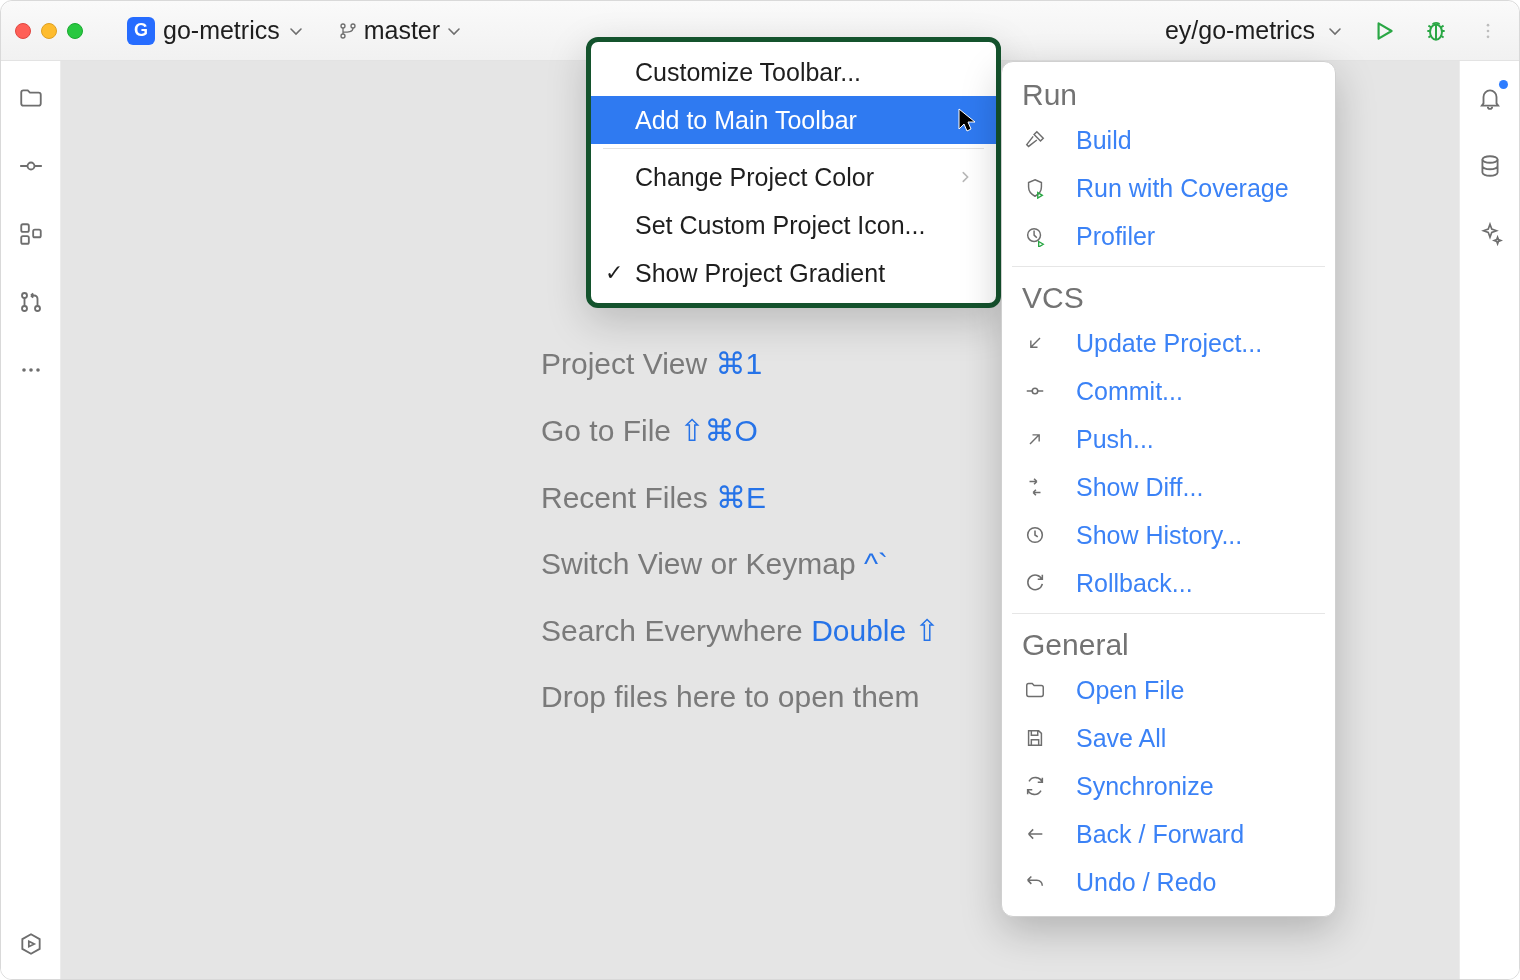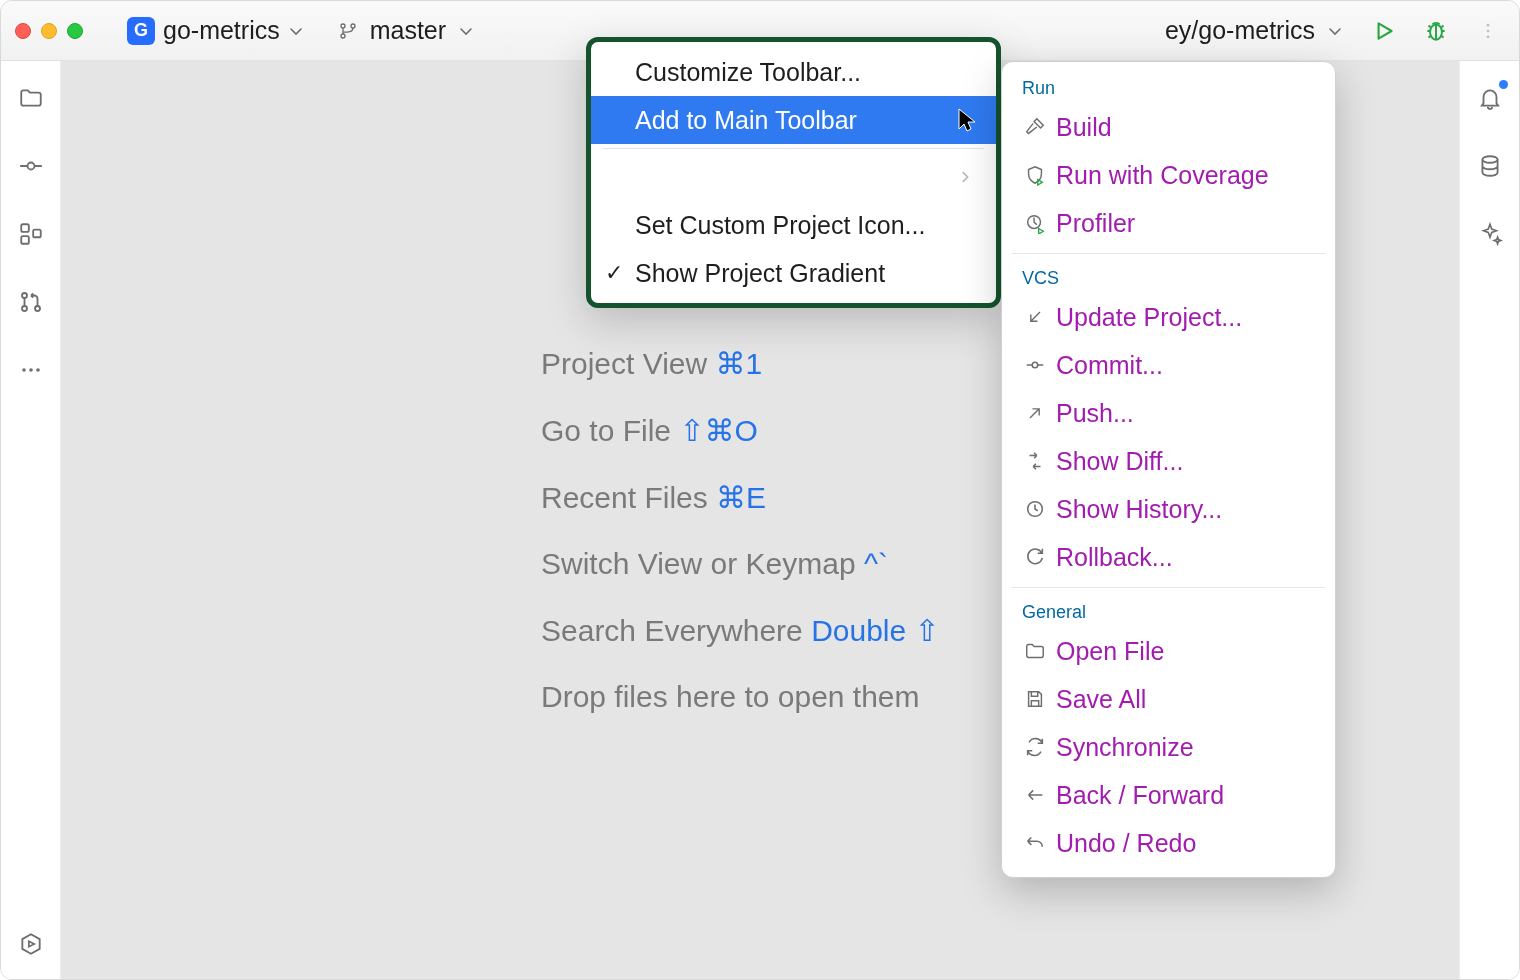--- a/index.html
+++ b/index.html
@@ -8,21 +8,21 @@
 
   
   .titlebar { height: 60px; background: linear-gradient(#fafafa,#f1f1f1); border-bottom: 1px solid #e3e3e3; display: flex; align-items: center; padding: 0 14px; gap: 14px; border-top-left-radius:12px; border-top-right-radius:12px;}
   .traffic { display: flex; gap: 10px; margin-right: 20px; }
   .dot { width: 16px; height: 16px; border-radius: 50%; }
   .dot.red   { background: #ff5f57; border:1px solid #e04741;}
   .dot.yellow{ background: #febc2e; border:1px solid #dea023;}
   .dot.green { background: #28c840; border:1px solid #1aaa31;}
   .proj-chip { display:flex; align-items:center; gap:8px; padding:4px 10px; border-radius:6px; font-size:25px; color:#1e1e1e; }
   .proj-icon { width:28px; height:28px; background:#266cff; color:#fff; font-weight:700; font-size:18px; border-radius:6px; display:flex; align-items:center; justify-content:center; }
-  .branch-chip { display:flex; align-items:center; gap:12px; padding:4px 10px; font-size:25px; color:#1e1e1e; }
+  .branch-chip { display:flex; align-items:center; gap:6px; padding:4px 10px; font-size:25px; color:#1e1e1e; }
   .titlebar .center { flex:1 1 auto; }
   .path-chip { display:flex; align-items:center; gap:12px; font-size:25px; color:#1e1e1e; padding:4px 10px;}
   .title-actions { display:flex; align-items:center; gap:18px; }
   .icon-btn { width:34px; height:34px; display:flex; align-items:center; justify-content:center; }
 
   
   .left-strip { position:absolute; left:0; top:60px; bottom:0; width:60px; background:#fff; border-right:1px solid #ececec; display:flex; flex-direction:column; align-items:center; padding-top:20px; gap:34px;}
   .left-strip .spacer { flex:1; }
 
   
@@ -37,22 +37,22 @@
   
   .context-menu { position:absolute; left:585px; top:36px; width:415px; background:#fff; border:5px solid #14532d; border-radius:12px; box-shadow:0 14px 40px rgba(0,0,0,.18); padding:6px 0; z-index:10;}
   .ctx-item { height:48px; display:flex; align-items:center; padding:0 24px 0 44px; font-size:25px; color:#1e1e1e; position:relative;}
   .ctx-item.selected { background:#2f7af1; color:#fff; }
   .ctx-item .chev { margin-left:auto; opacity:.6;}
   .ctx-sep { height:1px; background:#e3e3e3; margin:4px 12px;}
   .ctx-check { position:absolute; left:14px; font-size:22px;}
 
   
   .submenu { position:absolute; left:1000px; top:60px; width:335px; background:#fff; border:1px solid #d0d0d0; border-radius:12px; box-shadow:0 14px 40px rgba(0,0,0,.22); padding:8px 0 10px; z-index:11;}
-  .sub-header { font-size:18px; color:#0369a1; padding:8px 20px 4px; font-weight:500;}
-  .sub-item { height:48px; display:flex; align-items:center; gap:8px; padding:0 20px; font-size:25px; color:#a21caf;}
+  .sub-header { font-size:30px; color:#737373; padding:8px 20px 4px; font-weight:500;}
+  .sub-item { height:48px; display:flex; align-items:center; gap:28px; padding:0 20px; font-size:25px; color:#3b82f6;}
   .sub-sep { height:1px; background:#e6e6e6; margin:6px 10px;}
   .sub-icon { width:26px; height:26px; display:flex; align-items:center; justify-content:center; color:#6b6b6b; flex:none;}
 
   
   .cursor { position:absolute; left:956px; top:106px; z-index:12; }
 
   svg { display:block; }
   .caret { width:16px; height:16px; }
 </style>
 </head>
@@ -199,20 +199,21 @@
   <div class="ctx-item selected">
     <span>Add to Main Toolbar</span>
     <span class="chev">
       <svg width="14" height="14" viewBox="0 0 16 16">
           <path d="M6 3l5 5-5 5" fill="none" stroke="#fff" stroke-width="1.8" stroke-linecap="round"></path>
         </svg>
     </span>
   </div>
   <div class="ctx-sep"></div>
   <div class="ctx-item">
+    <span>Change Project Color</span>
     <span class="chev">
       <svg width="14" height="14" viewBox="0 0 16 16">
           <path d="M6 3l5 5-5 5" fill="none" stroke="#888" stroke-width="1.8" stroke-linecap="round"></path>
         </svg>
     </span>
   </div>
   <div class="ctx-item">
       <span>Set Custom Project Icon...</span>
     </div>
   <div class="ctx-item">

